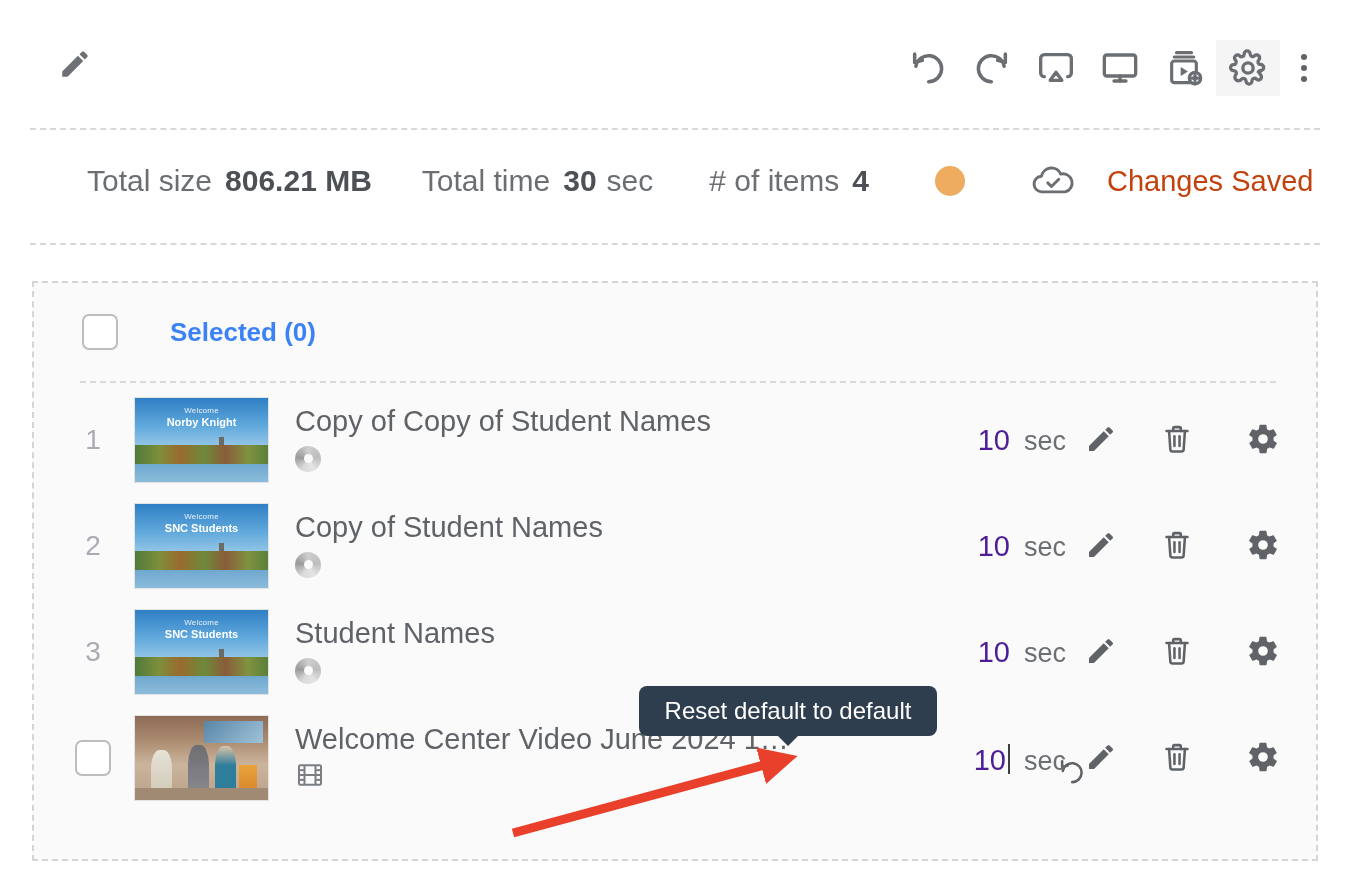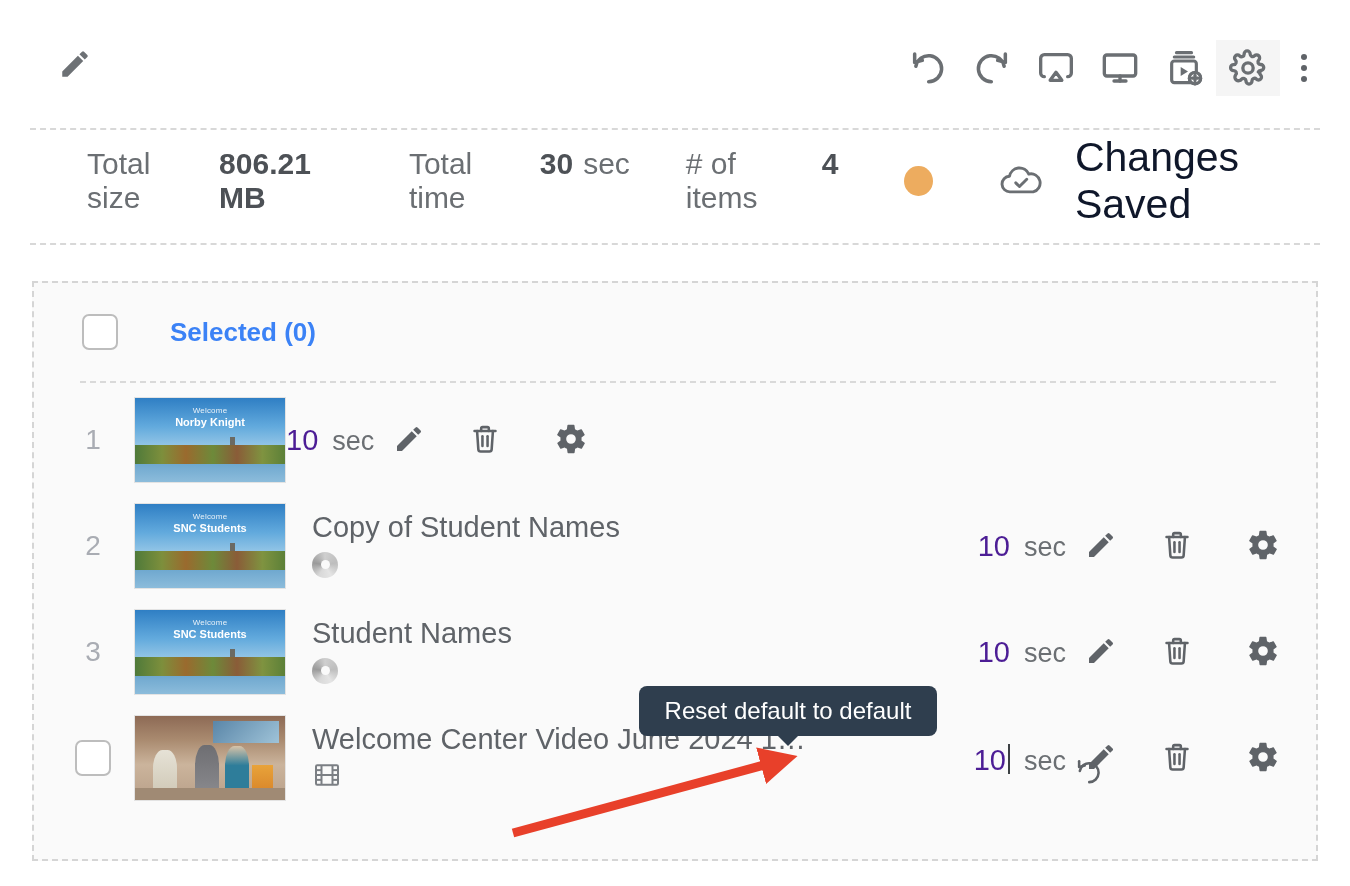--- a/index.html
+++ b/index.html
@@ -57,21 +57,21 @@
   .stat .unit { color: #6b6f73; font-weight: 400; margin-left: 10px; }
   .s-size { margin-left: 58px; }
   .s-time { margin-left: 50px; }
   .s-items { margin-left: 56px; }
   .status-dot {
     width: 30px; height: 30px; border-radius: 50%;
     margin-left: 66px; align-self: center;
   }
   .saved-wrap { display: flex; align-items: center; margin-left: 66px; }
   .saved-icon { display:flex; align-items:center; color:#6b6f73; }
-  .saved-text { margin-left: 32px; font-size: 41px; color: #0f172a; }
+  .saved-text { margin-left: 32px; font-size: 29px; color: #c2410c; }
 
   
   .list-box {
     position: absolute; left: 32px; top: 281px; width: 1286px; height: 580px;
     border: 2px dashed #d5d5d5; background: #fafafa;
   }
   .select-row {
     position: relative; height: 98px; display: flex; align-items: center;
     padding-left: 48px;
   }
@@ -92,21 +92,21 @@
     position: relative; height: 106px; display: flex; align-items: center;
   }
   .row-index {
     width: 66px; text-align: center; font-size: 28px; color: #a9acb3; flex: none;
     margin-left: 26px;
   }
   .row-check-cell {
     width: 66px; display: flex; justify-content: center; flex: none; margin-left: 26px;
   }
   .thumb {
-    width: 152px; height: 86px; flex: none; margin-left: 8px;
+    width: 135px; height: 86px; flex: none; margin-left: 8px;
     border: 1px solid #e3e3e3; background: #8fb8d8; position: relative; overflow: hidden;
   }
   .thumb .sky {
     position: absolute; left:0; top:0; width: 100%; height: 62%;
     background: linear-gradient(180deg,#2f7fc4 0%, #62aadd 55%, #9ecbe8 100%);
   }
   .thumb .land {
     position: absolute; left: 0; top: 56%; width: 100%; height: 24%;
     background: linear-gradient(90deg,#4f7a3a 0%,#7d8f3c 18%,#9a6a2e 34%,#6d8a3a 52%,#8a5c38 68%,#7f9340 85%,#5c8038 100%);
   }
@@ -327,20 +327,26 @@
     <div class="rows" id="rows">
         <div class="row">
           <div class="row-index">1</div>
           <div class="thumb">
             <div class="sky"></div>
             <div class="spire"></div>
             <div class="land"></div>
             <div class="water"></div>
             <div class="t-welcome">Welcome</div>
             <div class="t-name">Norby Knight</div>
+          </div>
+          <div class="row-main">
+            <div class="row-title">Copy of Copy of Student Names</div>
+            <div class="row-media-icon">
+              <span class="disc-icon"></span>
+            </div>
           </div>
           <div class="row-right">
             <div class="dur-wrap">
               <span class="dur-val">10</span>
               <span class="dur-unit">sec</span>
             </div>
             <button class="icon-btn pencil-cell">
               <span><svg width="32" height="32" viewBox="0 0 24 24" fill="currentColor" aria-hidden="true">
                   <path d="M3 17.25V21h3.75L17.81 9.94l-3.75-3.75L3 17.25zM20.71 7.04a1 1 0 000-1.41l-2.34-2.34a1 1 0 00-1.41 0l-1.83 1.83 3.75 3.75 1.83-1.83z"></path>
                 </svg></span>

